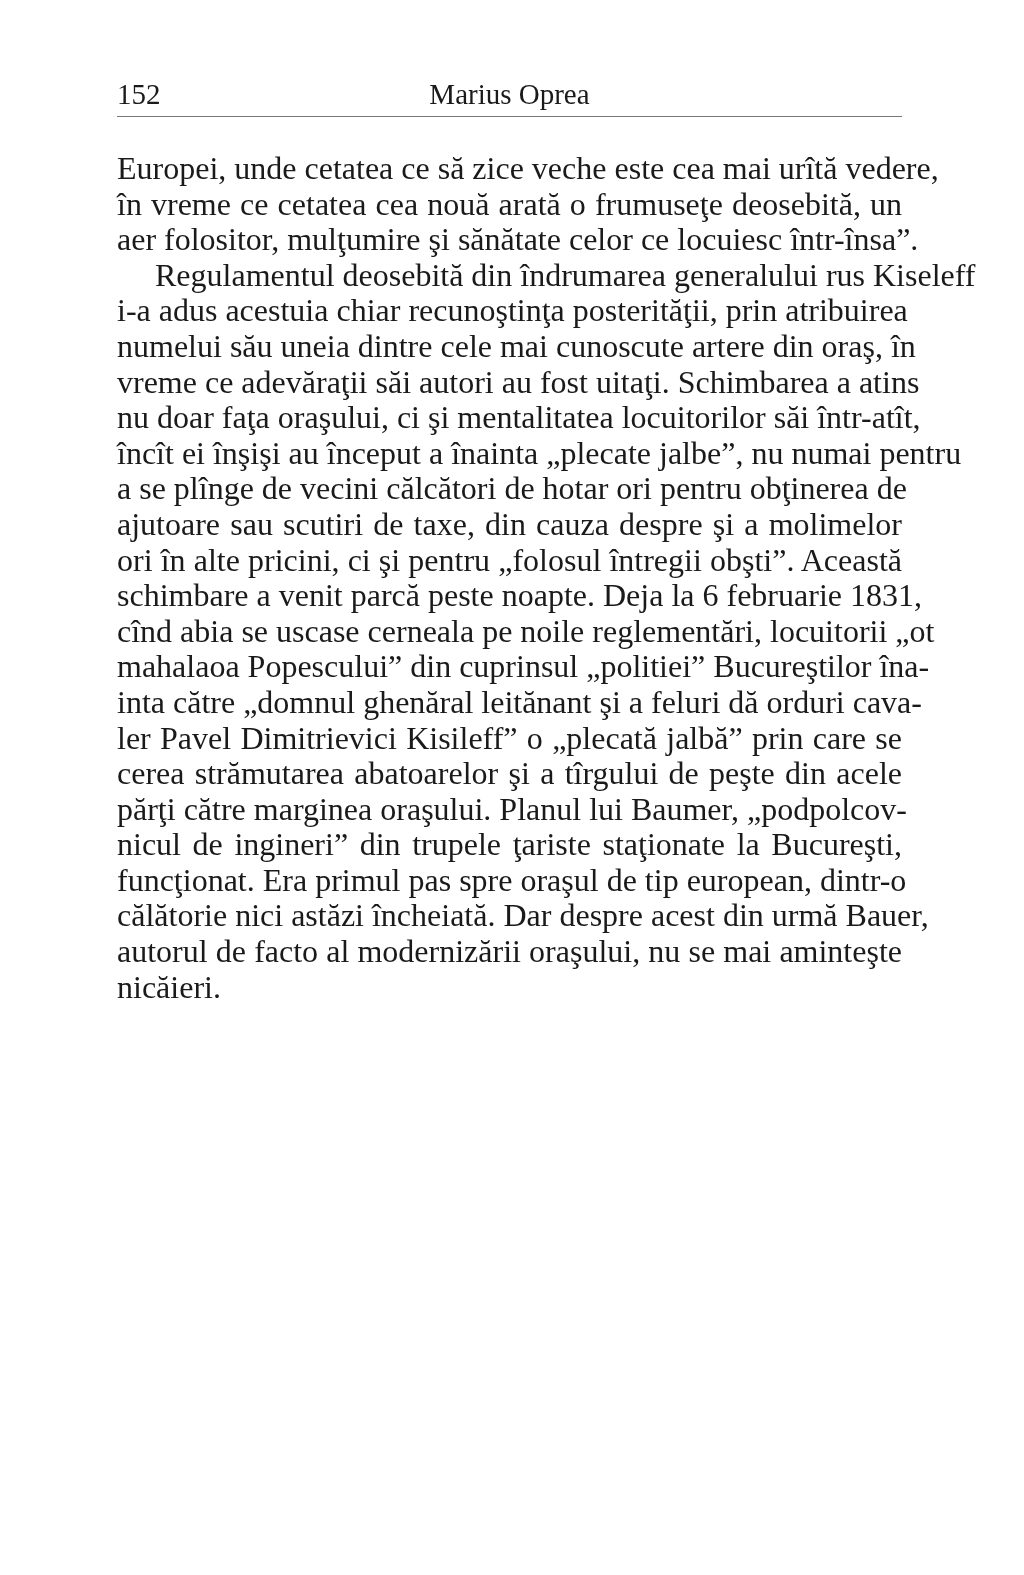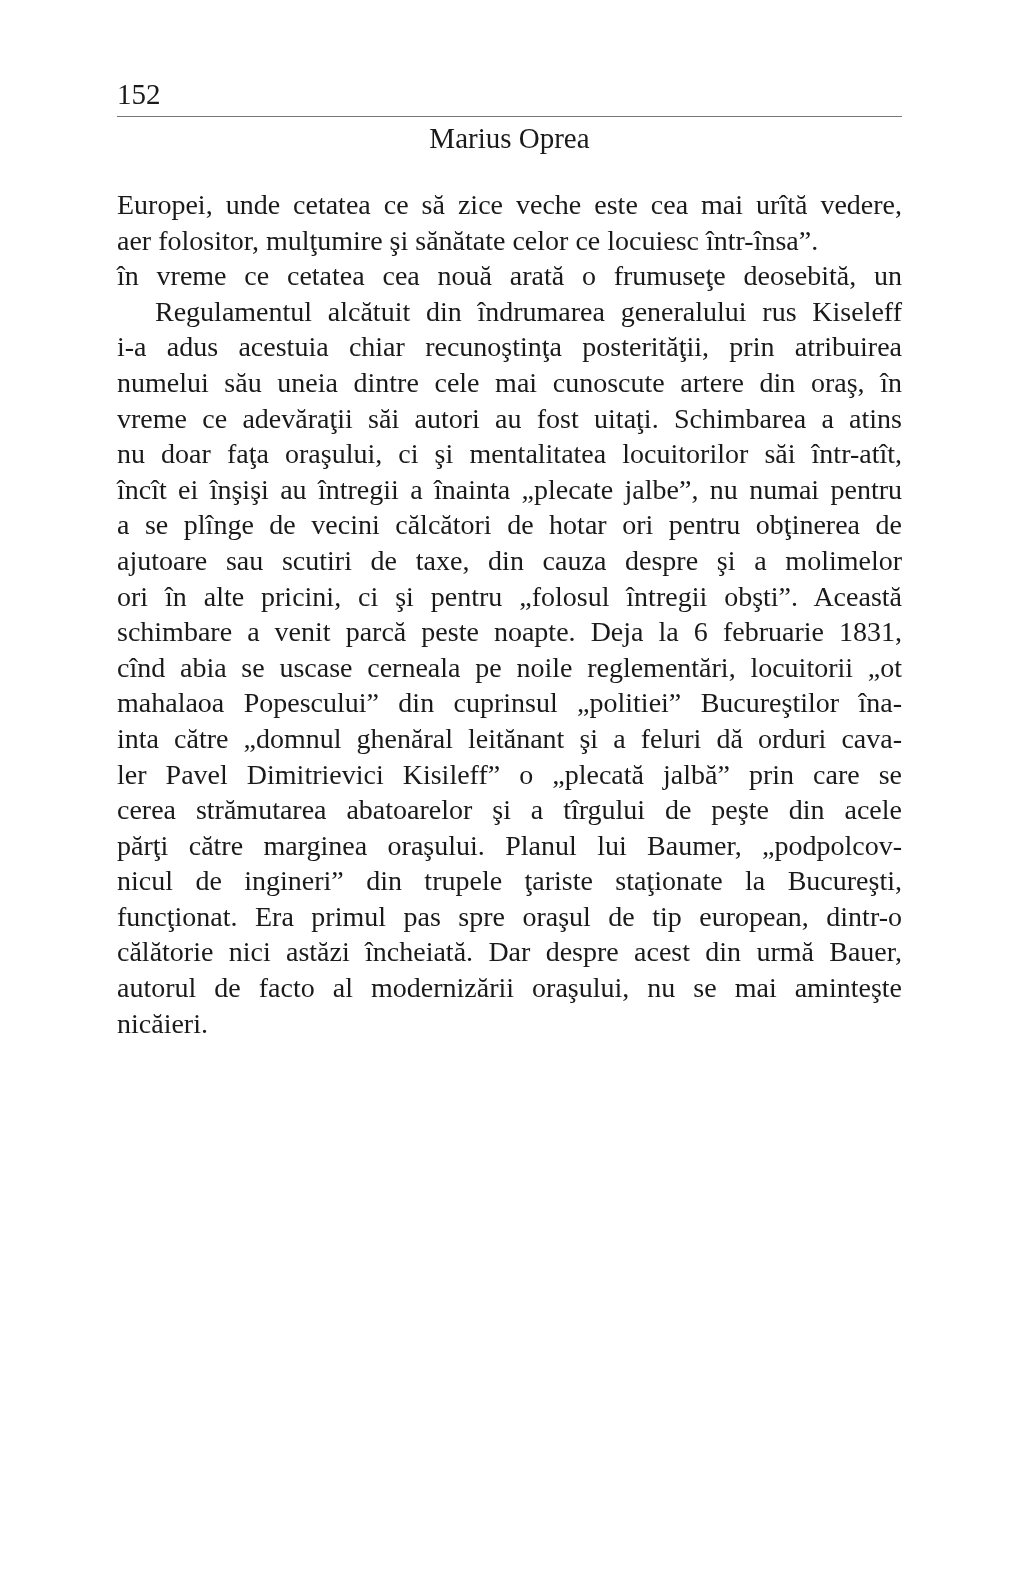--- a/index.html
+++ b/index.html
@@ -34,38 +34,36 @@
       position: absolute;
       left: 0;
       top: 0;
     }
     .running-title {
       position: absolute;
       left: 0;
       right: 0;
       text-align: center;
       top: 0;
-      margin-top: 44px;
     }
     .head-rule {
       position: absolute;
       top: 116px;
       left: 0;
       width: 785px;
       height: 0;
       border-top: 1.5px solid #777;
     }
     .body-text {
       position: absolute;
       top: 151px;
       left: 0;
       width: 785px;
-      font-size: 28px;
+      font-size: 32px;
       line-height: 35.6px;
-      margin-top: 36px;
     }
     .line {
       display: block;
       white-space: nowrap;
       text-align: justify;
       text-align-last: justify;
       height: 35.6px;
     }
     .line.last {
       text-align-last: left;
@@ -79,28 +77,28 @@
 
 <div class="page">
   <div class="running-head">
     <span class="page-number">152</span>
     <span class="running-title">Marius Oprea</span>
   </div>
   <div class="head-rule"></div>
 
   <div class="body-text">
     <span class="line">Europei, unde cetatea ce să zice veche este cea mai urîtă vedere,</span>
+    <span class="line">în vreme ce cetatea cea nouă arată o frumuseţe deosebită, un</span>
     <span class="line last">aer folositor, mulţumire şi sănătate celor ce locuiesc într-însa”.</span>
-    <span class="line">în vreme ce cetatea cea nouă arată o frumuseţe deosebită, un</span>
-    <span class="line indent">Regulamentul alcătuit din îndrumarea generalului rus Kiseleff</span>
+    <span class="line indent">Regulamentul deosebită din îndrumarea generalului rus Kiseleff</span>
     <span class="line">i-a adus acestuia chiar recunoştinţa posterităţii, prin atribuirea</span>
     <span class="line">numelui său uneia dintre cele mai cunoscute artere din oraş, în</span>
     <span class="line">vreme ce adevăraţii săi autori au fost uitaţi. Schimbarea a atins</span>
     <span class="line">nu doar faţa oraşului, ci şi mentalitatea locuitorilor săi într-atît,</span>
-    <span class="line">încît ei înşişi au întregii a înainta „plecate jalbe”, nu numai pentru</span>
+    <span class="line">încît ei înşişi au început a înainta „plecate jalbe”, nu numai pentru</span>
     <span class="line">a se plînge de vecini călcători de hotar ori pentru obţinerea de</span>
     <span class="line">ajutoare sau scutiri de taxe, din cauza despre şi a molimelor</span>
     <span class="line">ori în alte pricini, ci şi pentru „folosul întregii obşti”. Această</span>
     <span class="line">schimbare a venit parcă peste noapte. Deja la 6 februarie 1831,</span>
     <span class="line">cînd abia se uscase cerneala pe noile reglementări, locuitorii „ot</span>
     <span class="line">mahalaoa Popescului” din cuprinsul „politiei” Bucureştilor îna-</span>
     <span class="line">inta către „domnul ghenăral leitănant şi a feluri dă orduri cava-</span>
     <span class="line">ler Pavel Dimitrievici Kisileff” o „plecată jalbă” prin care se</span>
     <span class="line">cerea strămutarea abatoarelor şi a tîrgului de peşte din acele</span>
     <span class="line">părţi către marginea oraşului. Planul lui Baumer, „podpolcov-</span>

